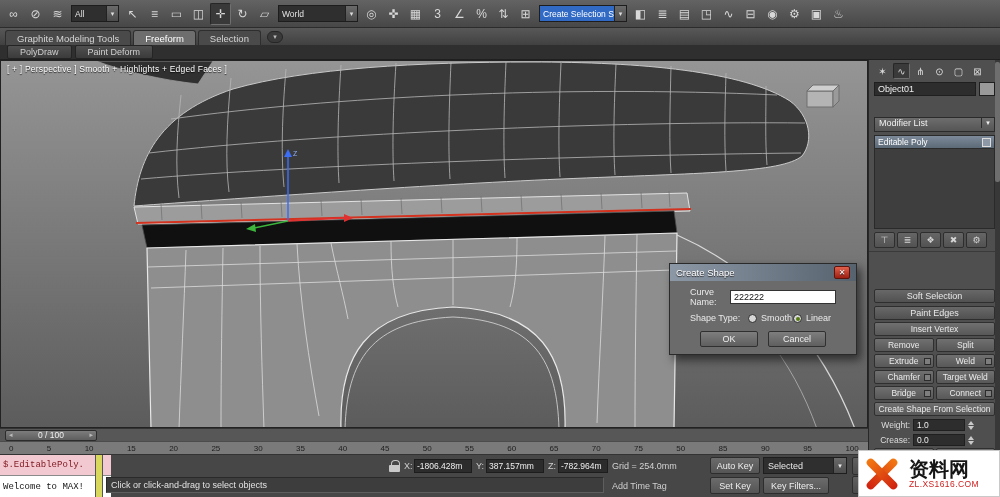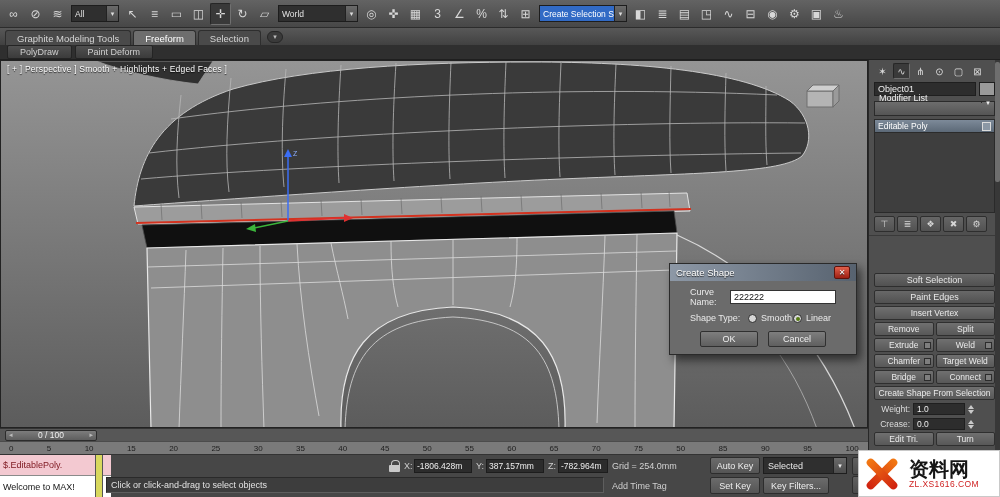--- a/index.html
+++ b/index.html
@@ -44,21 +44,21 @@
   .dlg-btn{width:58px;height:16px;background:linear-gradient(#7e7e7e,#5f5f5f);border:1px solid #303030;border-radius:2px;color:#efefef;display:flex;align-items:center;justify-content:center}
 
   
   .panel{position:absolute;left:868px;top:60px;width:132px;height:395px;background:#4f4f4f;border-left:1px solid #282828}
   .ptabs{display:flex;gap:2px;padding:3px 10px 2px 5px}
   .ptab{width:17px;height:16px;display:flex;align-items:center;justify-content:center;font-size:10px;color:#d8d8d8;border:1px solid transparent;border-radius:2px}
   .ptab.active{background:#3a3a3a;border-color:#262626 #6e6e6e #6e6e6e #262626}
   .objrow{display:flex;gap:3px;margin:1px 5px 0}
   .objfield{flex:1;height:14px;background:#2d2d2d;border:1px solid #1f1f1f;color:#eee;font-size:9px;display:flex;align-items:center;padding:0 3px}
   .swatch{width:16px;height:14px;background:#9a9a9a;border:1px solid #1f1f1f}
-  .modlist{margin:5px 5px 0;height:15px;background:linear-gradient(#6d6d6d,#555);border:1px solid #2b2b2b;display:flex;align-items:flex-end;padding:0 0 12px 4px;font-size:9px;color:#f0f0f0}
+  .modlist{margin:21px 5px 0;height:15px;background:linear-gradient(#6d6d6d,#555);border:1px solid #2b2b2b;display:flex;align-items:flex-end;padding:0 0 3px 4px;font-size:9px;color:#f0f0f0}
   .modlist .ddarrow{margin-left:auto;width:13px;height:100%;border-left:1px solid #2b2b2b;display:flex;align-items:center;justify-content:center;font-size:7px}
   .stacksel{margin:3px 5px 0;height:14px;background:linear-gradient(#7d8a99,#5c6977);border:1px solid #2b2b2b;display:flex;align-items:center;gap:4px;padding:0 3px;font-size:8.5px;color:#fff}
   .stackico{margin-left:auto;width:9px;height:9px;border:1px solid #dcdcdc;background:#8c98a5}
   .stackarea{margin:0 5px;height:80px;background:#3e3e3e;border:1px solid #2a2a2a;border-top:none}
   .stacktools{display:flex;gap:2px;padding:3px 5px;border-bottom:1px solid #3a3a3a}
   .stool{width:21px;height:16px;display:flex;align-items:center;justify-content:center;font-size:9px;color:#d5d5d5;background:linear-gradient(#666,#525252);border:1px solid #2e2e2e;border-radius:2px}
   .pspacer{height:34px}
   .rollout{margin:3px 5px 0;height:14px;background:linear-gradient(#686868,#515151);border:1px solid #2e2e2e;border-radius:2px;color:#e8e8e8;font-size:9px;display:flex;align-items:center;justify-content:center}
   .btnrow{display:flex;gap:2px;margin:2px 5px 0}
   .pbtn{flex:1;height:14px;background:linear-gradient(#707070,#585858);border:1px solid #2f2f2f;border-radius:2px;color:#ebebeb;font-size:8.5px;display:flex;align-items:center;justify-content:center;position:relative;white-space:nowrap;overflow:hidden}
@@ -75,21 +75,21 @@
 
   
   .timeslider{position:absolute;left:0;top:428px;width:868px;height:13px;background:#575757;border-top:1px solid #333;display:flex;align-items:center}
   .ts-handle{margin-left:5px;width:92px;height:11px;background:linear-gradient(#7d7d7d,#5e5e5e);border:1px solid #2c2c2c;border-radius:2px;color:#f0f0f0;font-size:8.5px;display:flex;align-items:center;justify-content:space-between;padding:0 3px}
   .ts-handle .cap{font-size:7px;color:#bbb}
   .trackbar{position:absolute;left:0;top:441px;width:868px;height:14px;background:#7a7a7a;border-top:1px solid #4c4c4c;border-bottom:1px solid #333;display:flex;justify-content:space-between;align-items:center;padding:0 9px}
   .tick{font-size:8px;color:#1e1e1e}
 
   
   .statusbar{position:absolute;left:0;top:455px;width:1000px;height:42px;background:#474747}
-  .listener{position:absolute;left:0;top:0;width:111px;height:42px;font-family:Liberation Sans, sans-serif}
+  .listener{position:absolute;left:0;top:0;width:111px;height:42px;font-family:Liberation Mono, monospace}
   .l1{height:21px;background:#f3c9d1;color:#801c24;font-size:9px;display:flex;align-items:center;padding:0 3px;border-bottom:1px solid #8a8a8a;white-space:nowrap;overflow:hidden}
   .l2{height:21px;background:#ffffff;color:#141414;font-size:9px;display:flex;align-items:center;padding:0 3px;white-space:nowrap;overflow:hidden}
   .ystrip{position:absolute;left:95px;top:0;width:8px;height:42px;background:#d8d85e;border-left:1px solid #555;border-right:1px solid #555}
   .sunken{position:absolute;height:16px;background:#3d3d3d;border:1px solid #2a2a2a;border-right-color:#5e5e5e;border-bottom-color:#5e5e5e;display:flex;align-items:center;padding:0 4px;font-size:9px;color:#e2e2e2;white-space:nowrap;overflow:hidden}
   .lock{position:absolute;left:389px;top:5px;width:11px;height:12px}
   .lock::before{content:"";position:absolute;left:2px;top:0;width:7px;height:6px;border:1.5px solid #c9c9c9;border-bottom:none;border-radius:4px 4px 0 0}
   .lock::after{content:"";position:absolute;left:0;bottom:0;width:11px;height:7px;background:#c9c9c9;border-radius:1px}
   .clabel{position:absolute;top:6px;font-size:9px;color:#cfcfcf}
   .cfield{position:absolute;top:4px;height:14px;background:#2c2c2c;border:1px solid #1d1d1d;color:#efefef;font-size:8.5px;display:flex;align-items:center;padding:0 2px;white-space:nowrap;overflow:hidden}
   .gridtext{position:absolute;left:612px;top:6px;font-size:9px;color:#d3d3d3;white-space:nowrap}

